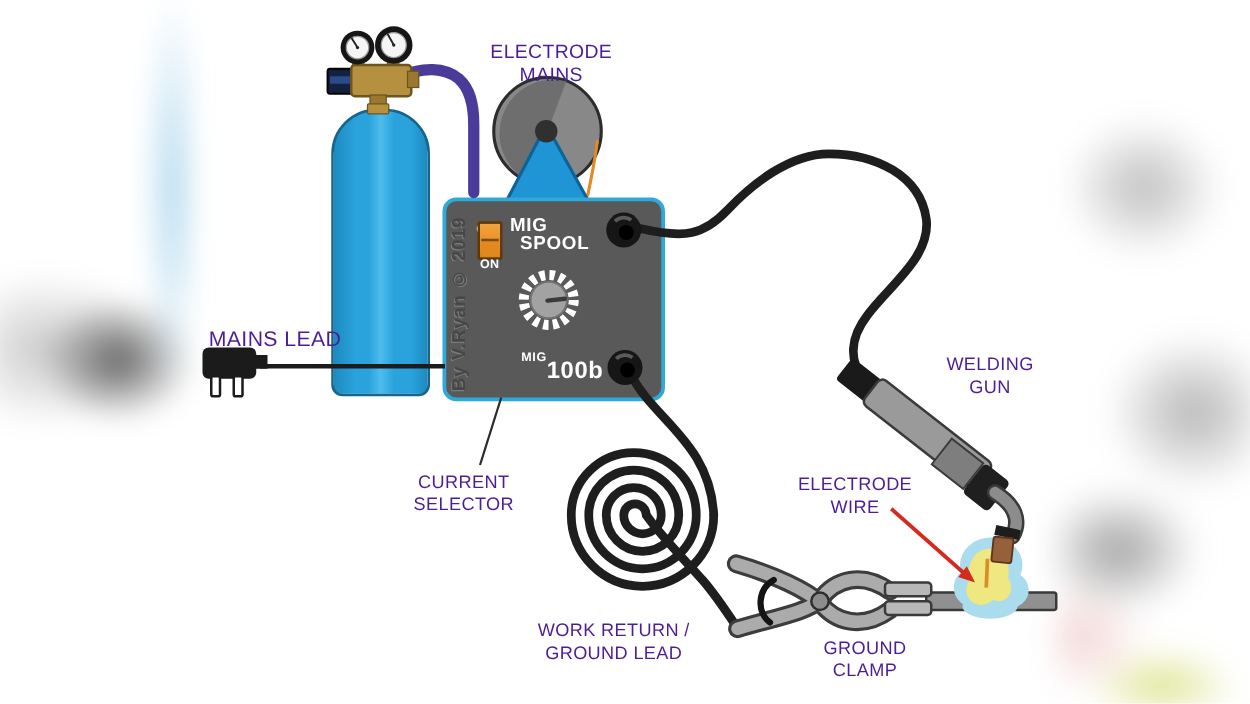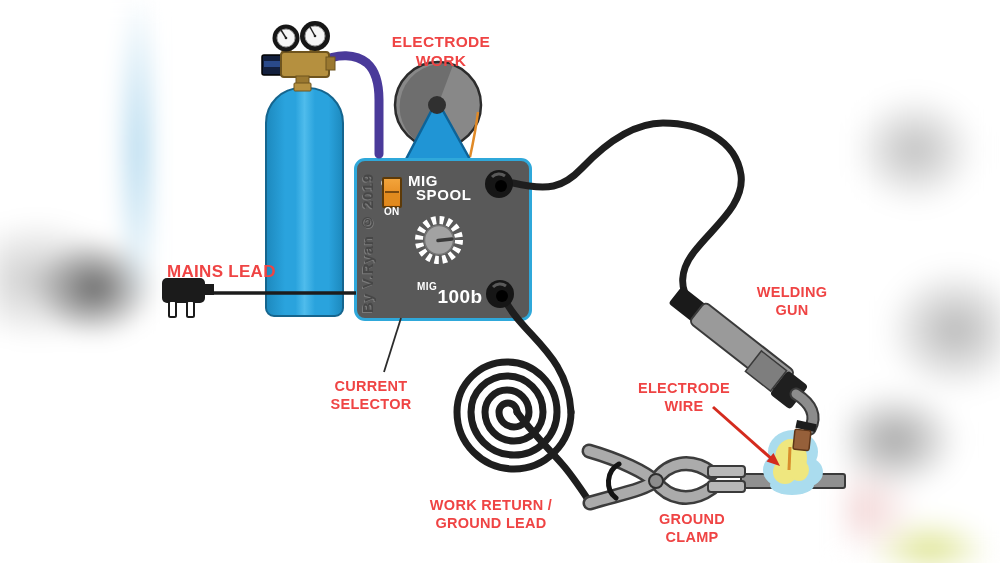--- a/index.html
+++ b/index.html
@@ -45,21 +45,21 @@
   #power-toggle .knob{position:absolute;left:1px;right:1px;bottom:1px;height:12px;
     background:#e08a1e;border-top:2px solid #7a4a10;}
   .welder-title{position:absolute;font-weight:700;font-size:15px;color:#ffffff;letter-spacing:0.6px;}
   #welder-title-1{left:51px;top:11px;}
   #welder-title-2{left:59px;top:25px;}
   #model{position:absolute;left:60px;top:120px;color:#fff;font-weight:700;}
   #model .prefix{font-size:10px;vertical-align:13px;letter-spacing:0.5px;}
   #model .number{font-size:19px;letter-spacing:0.5px;}
   #dial-svg{position:absolute;left:54px;top:51px;}
   
-  .lbl{position:absolute;z-index:50;font-weight:700;font-size:14.5px;color:#ef4444;
+  .lbl{position:absolute;z-index:50;font-weight:400;font-size:14.5px;color:#4c1d95;
        text-align:center;line-height:1.25;letter-spacing:0.3px;white-space:nowrap;}
   .lbl.centered{transform:translateX(-50%);}
   #lbl-electrode-spool{left:441px;top:32px;font-size:15.5px;}
   #lbl-mains-lead{left:167px;top:261px;text-align:center;font-size:17px;}
   #lbl-current-selector{left:371px;top:377px;}
   #lbl-work-return{left:491px;top:496px;}
   #lbl-ground-clamp{left:692px;top:510px;text-align:center;}
   #lbl-electrode-wire{left:684px;top:379px;}
   #lbl-welding-gun{left:792px;top:283px;}
 </style>
@@ -186,21 +186,21 @@
       <path d="M 492,177 A 10 10 0 0 1 505,176" stroke="#5a5a5a" stroke-width="3" fill="none"></path>
       <circle cx="501" cy="186" r="6" fill="#000000"></circle>
       <circle cx="500" cy="294" r="14" fill="#161616"></circle>
       <path d="M 493,287 A 10 10 0 0 1 506,286" stroke="#5a5a5a" stroke-width="3" fill="none"></path>
       <circle cx="502" cy="296" r="6" fill="#000000"></circle>
     </g>
   </svg>
 
   <div id="lbl-electrode-spool" class="lbl centered">
     <div>ELECTRODE</div>
-    <div>WORK</div>
+    <div>MAINS</div>
   </div>
   <div id="lbl-mains-lead" class="lbl">MAINS LEAD</div>
   <div id="lbl-work-return" class="lbl centered">
     <div>WORK RETURN /</div>
     <div>GROUND LEAD</div>
   </div>
   <div id="lbl-current-selector" class="lbl centered">
     <div>CURRENT</div>
     <div>SELECTOR</div>
   </div>

